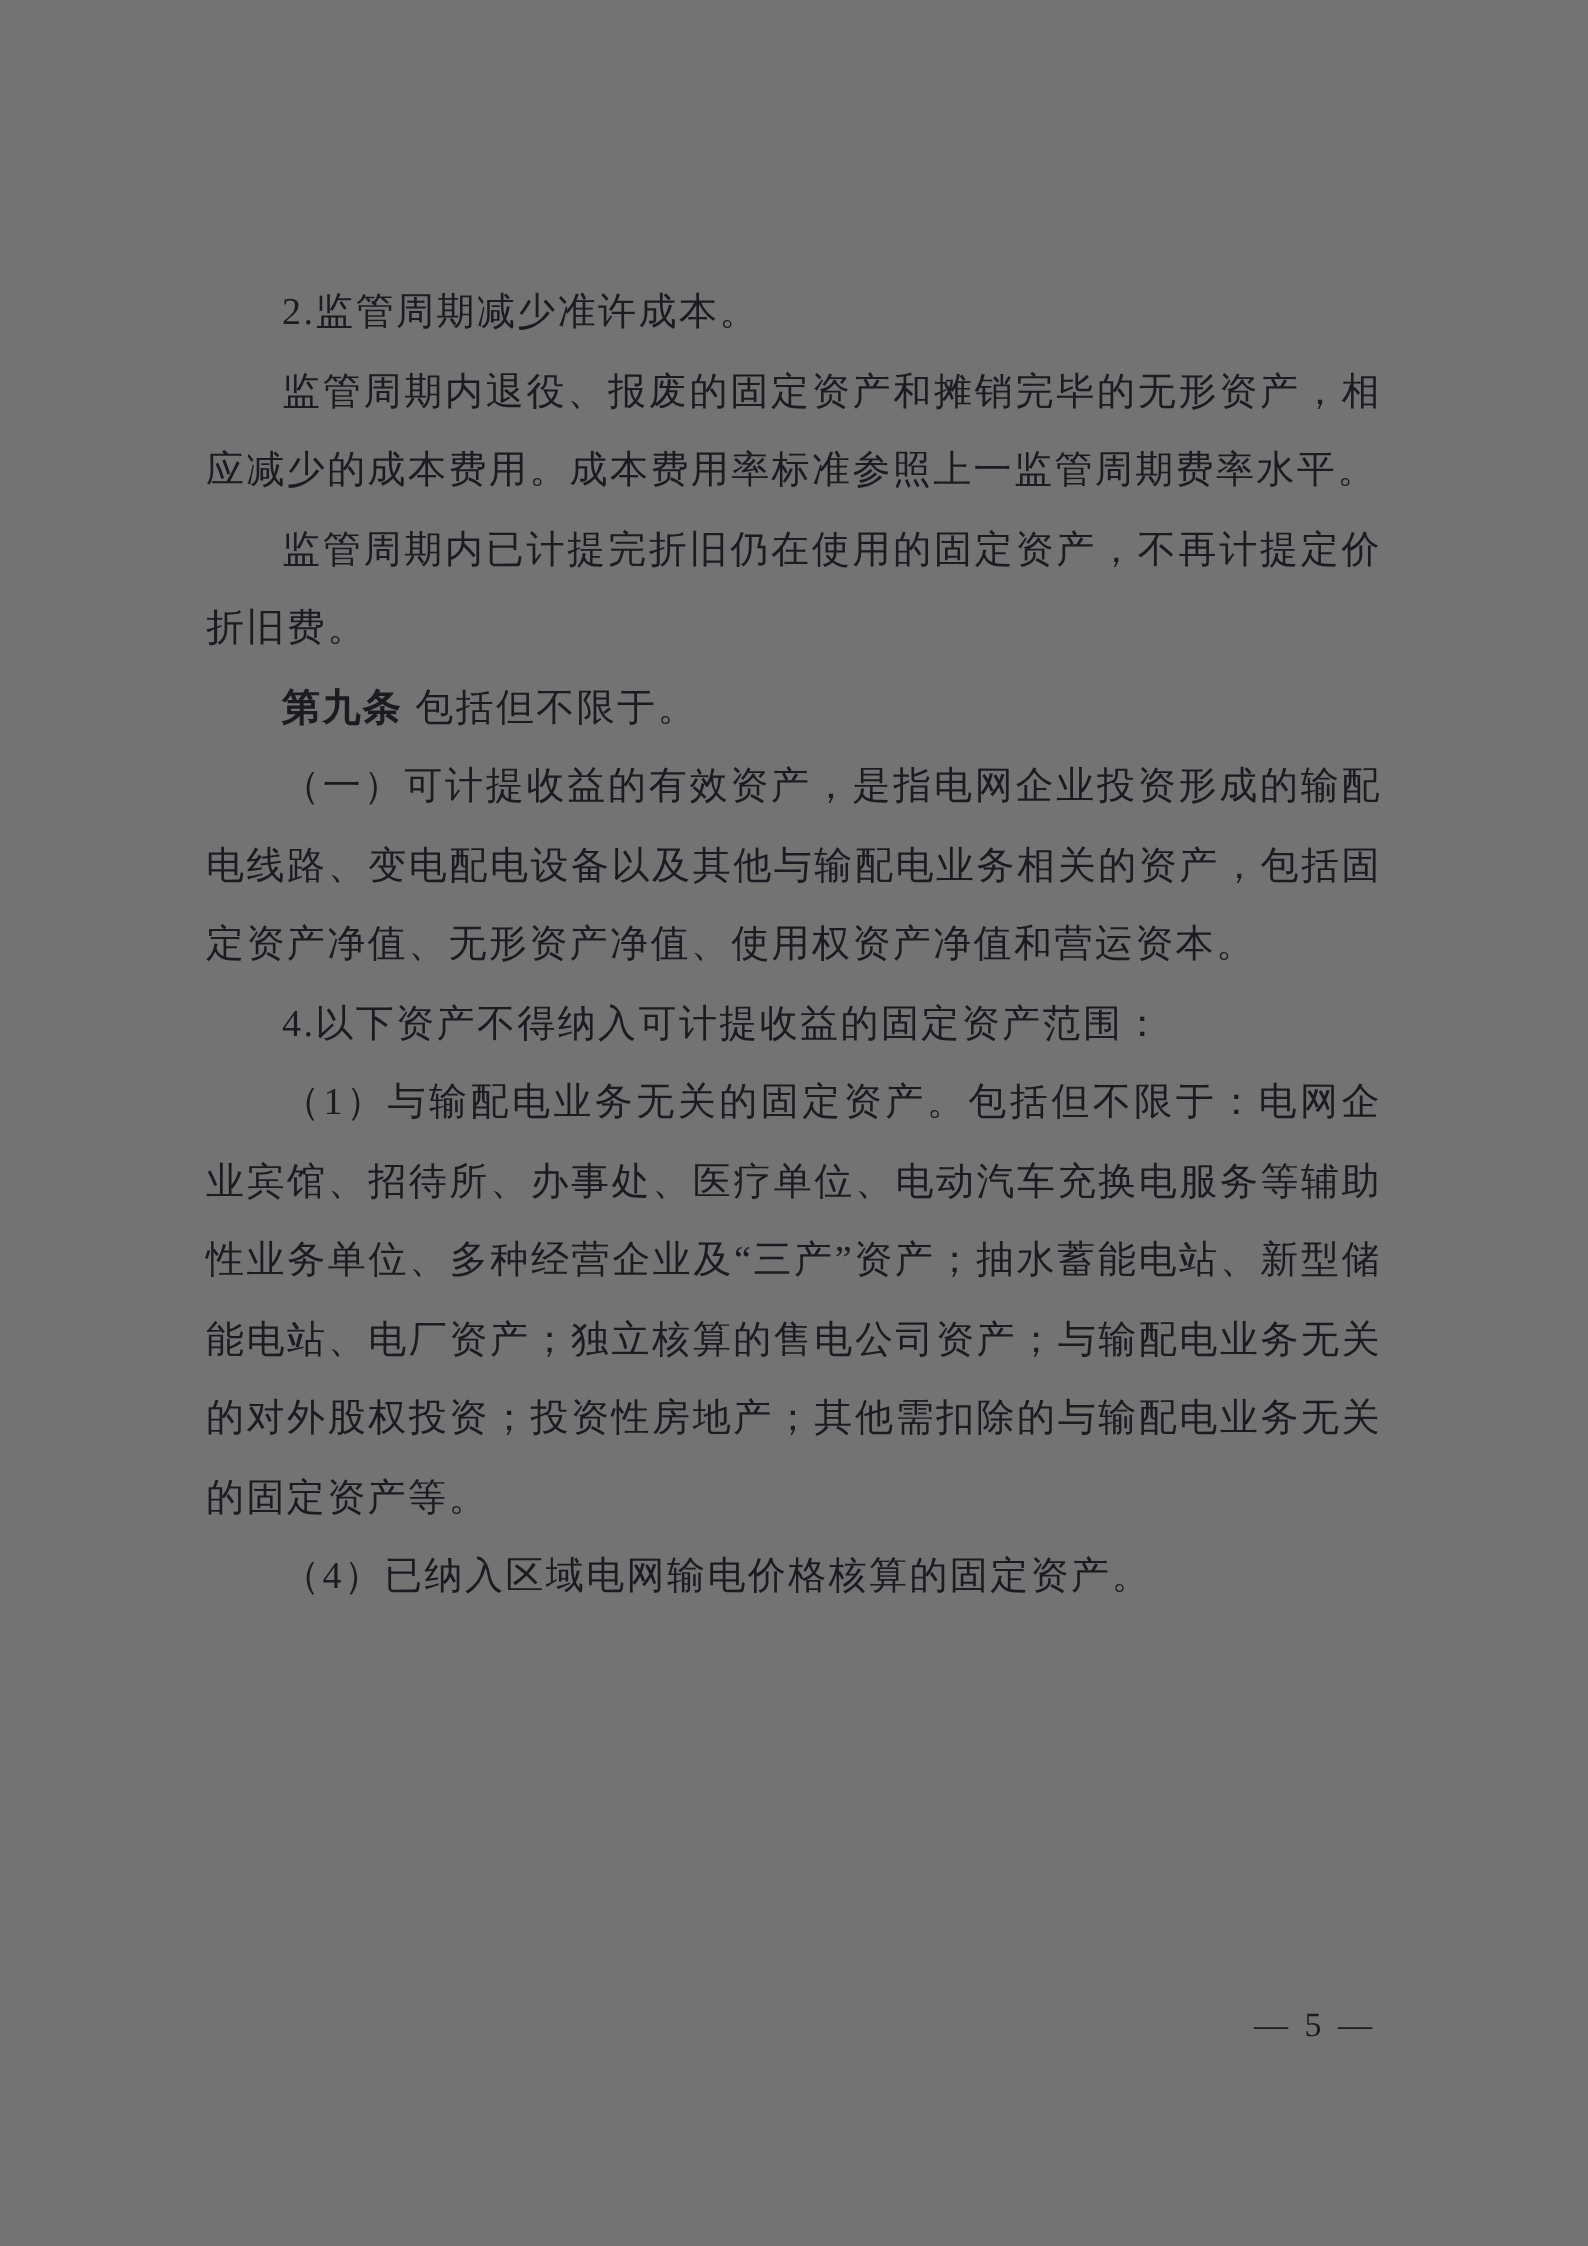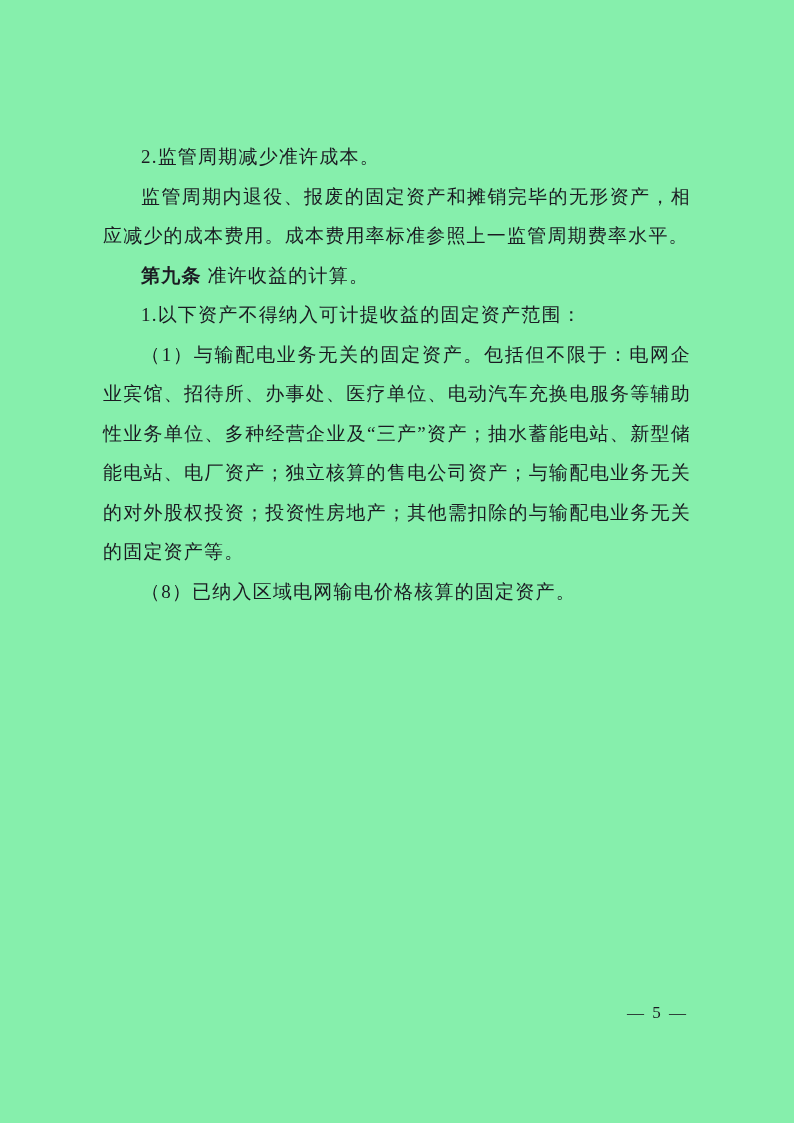--- a/index.html
+++ b/index.html
@@ -4,21 +4,21 @@
 <style>
   html, body {
     margin: 0;
     padding: 0;
     background: #ffffff;
   }
   .page {
     position: relative;
     width: 794px;
     height: 1123px;
-    background: #86efac;
+    background: #737373;
     overflow: hidden;
     font-family: "Liberation Serif", "DejaVu Serif", serif;
     color: #1b1b22;
   }
   .doc-body {
     position: absolute;
     top: 137px;
     left: 103px;
     width: 588px;
   }
@@ -47,19 +47,21 @@
     font-family: "Liberation Serif", "DejaVu Serif", serif;
   }
 </style>
 </head>
 <body>
 
 <div class="page">
   <div class="doc-body">
     <p><span>2.监管周期减少准许成本。</span></p>
     <p><span>监管周期内退役、报废的固定资产和摊销完毕的无形资产，相应减少的成本费用。成本费用率标准参照上一监管周期费率水平。</span></p>
-    <p><span class="para-head">第九条</span> <span>准许收益的计算。</span></p>
-    <p><span>1.以下资产不得纳入可计提收益的固定资产范围：</span></p>
+    <p><span>监管周期内已计提完折旧仍在使用的固定资产，不再计提定价折旧费。</span></p>
+    <p><span class="para-head">第九条</span> <span>包括但不限于。</span></p>
+    <p><span>（一）可计提收益的有效资产，是指电网企业投资形成的输配电线路、变电配电设备以及其他与输配电业务相关的资产，包括固定资产净值、无形资产净值、使用权资产净值和营运资本。</span></p>
+    <p><span>4.以下资产不得纳入可计提收益的固定资产范围：</span></p>
     <p><span>（1）与输配电业务无关的固定资产。包括但不限于：电网企业宾馆、招待所、办事处、医疗单位、电动汽车充换电服务等辅助性业务单位、多种经营企业及“三产”资产；抽水蓄能电站、新型储能电站、电厂资产；独立核算的售电公司资产；与输配电业务无关的对外股权投资；投资性房地产；其他需扣除的与输配电业务无关的固定资产等。</span></p>
-    <p><span>（8）已纳入区域电网输电价格核算的固定资产。</span></p>
+    <p><span>（4）已纳入区域电网输电价格核算的固定资产。</span></p>
   </div>
   <div class="page-number">— 5 —</div>
 </div>
 
 </body></html>

